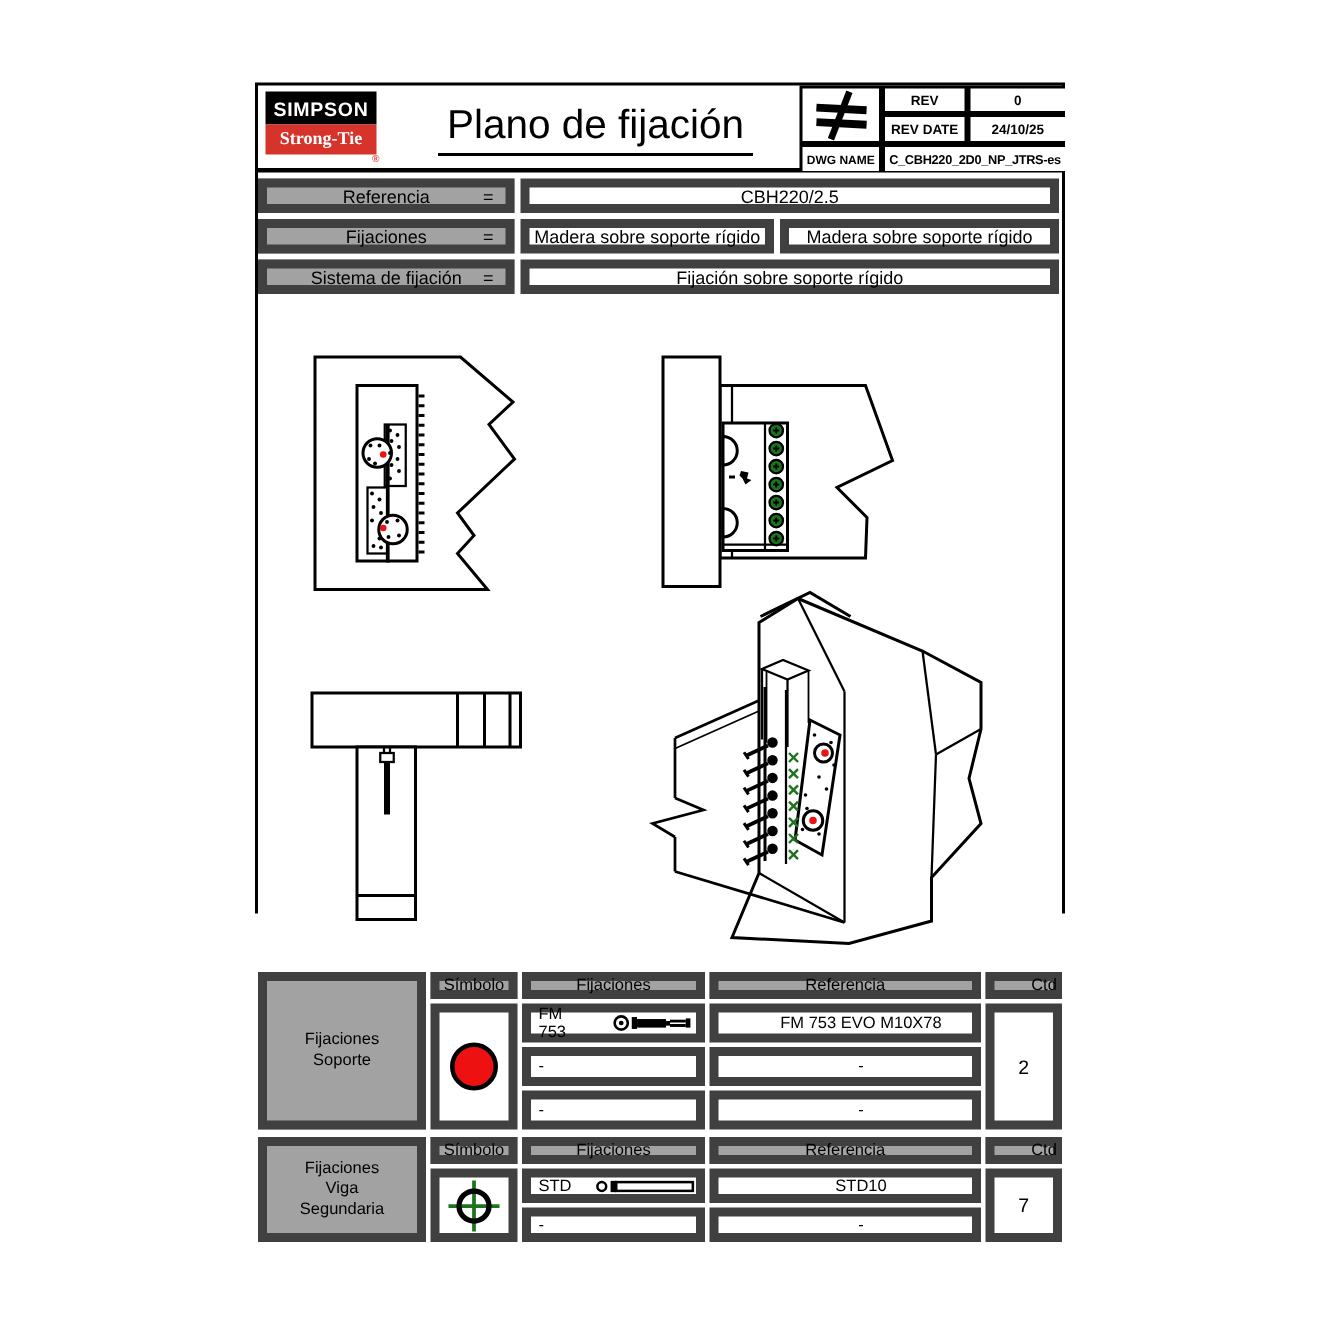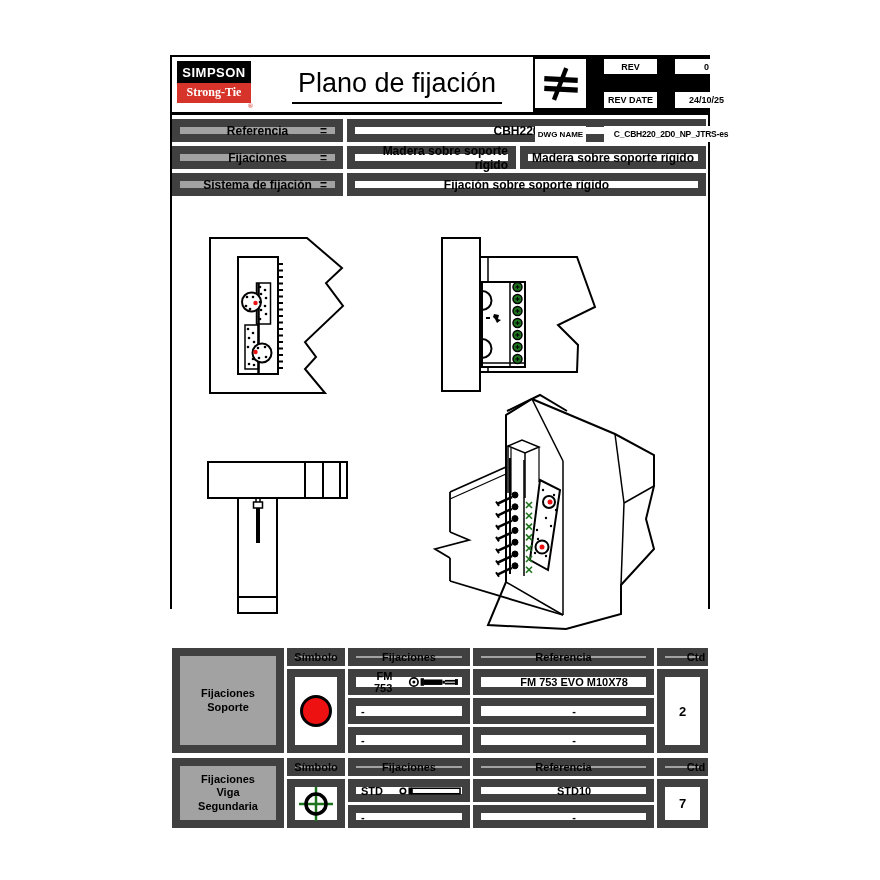--- a/index.html
+++ b/index.html
@@ -12,31 +12,31 @@
   .logo{position:absolute;left:5px;top:4px;width:74px;}
   .logo-top{background:#000;color:#fff;font-weight:bold;font-size:13px;
     letter-spacing:.5px;text-align:center;padding:4px 2px 3px;}
   .logo-bot{background:#d6342a;color:#fff;font-weight:bold;font-size:12px;
     font-family:"Liberation Serif",serif;text-align:center;padding:2px 2px 3px;position:relative;}
   .logo-reg{position:absolute;right:-2px;bottom:-7px;color:#d6342a;font-size:7px;}
   .ttl{position:absolute;left:118px;top:11px;width:214px;text-align:center;}
   .ttl span{display:inline-block;font-size:27px;border-bottom:2px solid #000;padding:0 6px 3px;}
   .rev{position:absolute;right:0;top:0;width:175px;height:55px;
     display:grid;grid-template-columns:51px 53px 63px;grid-template-rows:15px 16px 16px;
-    gap:18px;background:#000;padding:2px;text-align:right;}
+    gap:4px;background:#000;padding:2px;text-align:right;}
   .rev div{background:#fff;display:flex;align-items:center;justify-content:center;
     font-weight:bold;font-size:9px;}
   .rev .sym{grid-column:1;grid-row:1/3;}
   .rev .dwgl{grid-column:1;grid-row:3;font-size:8px;}
   .rev .dwgv{grid-column:2/4;grid-row:3;font-size:8.5px;letter-spacing:-.2px;}
   
   .info{height:83px;padding-top:4px;display:grid;
     grid-template-columns:171px 169px 186px;grid-template-rows:23px 23px 23px;gap:4px;}
-  .cell{border:8px solid #404040;background:#fff;display:flex;align-items:center;
-    justify-content:center;font-weight:bold;font-size:12px;text-align:right;}
+  .cell{border:6px solid #404040;background:#fff;display:flex;align-items:center;
+    justify-content:center;font-weight:normal;font-size:12px;}
   .gray{background:#a2a2a2;}
   .ilabel{position:relative;}
   .ilabel .eq{position:absolute;right:8px;}
   .span2{grid-column:2/4;}
   
   .draw{position:relative;height:447px;background:#fff;}
   .draw svg{position:absolute;}
   
   .fixt{display:grid;gap:3px;padding-top:3px;
     grid-template-columns:112px 58px 122px 181px 51px;}

